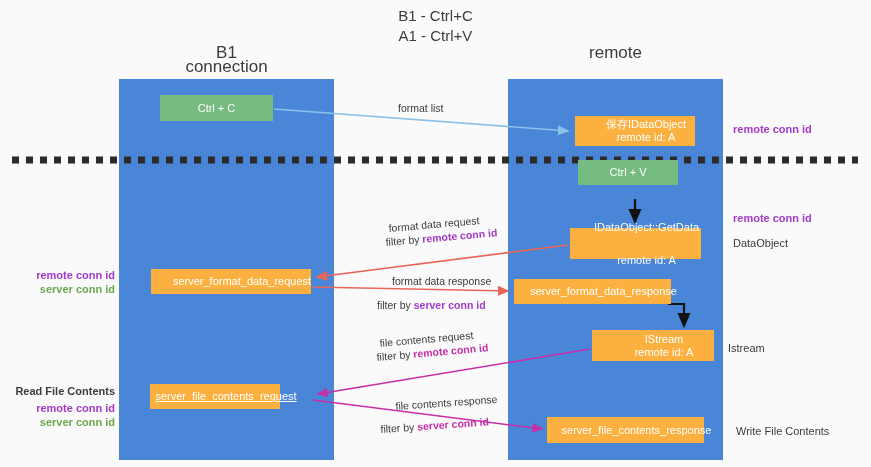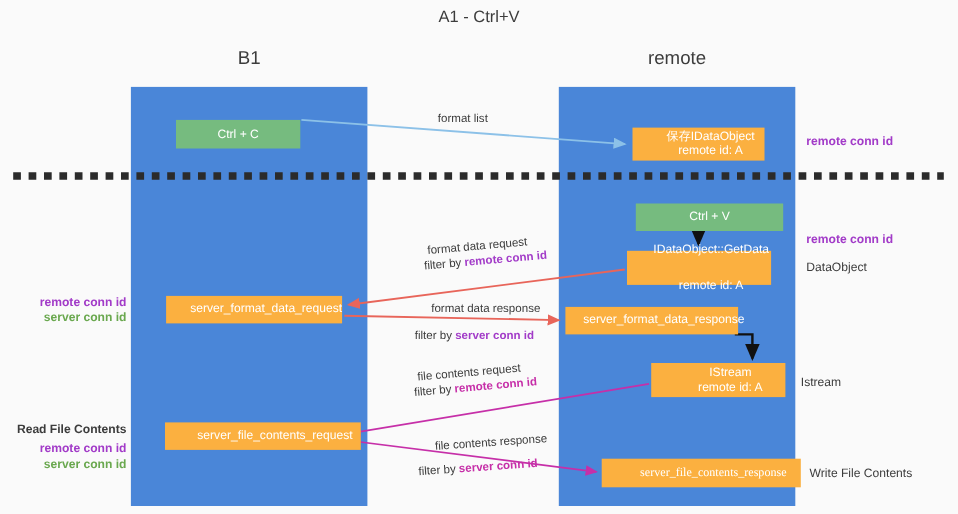--- a/index.html
+++ b/index.html
@@ -23,32 +23,32 @@
   #head-a1{left:508px;top:46px;width:215px;}
 
   
   #title{position:absolute;left:0;top:6px;width:871px;text-align:center;
          font-size:15px;line-height:20px;color:#3c3c3c;}
 
   
   .box{position:absolute;display:flex;flex-direction:column;align-items:center;
        justify-content:center;color:#ffffff;font-size:11px;line-height:13px;
        text-align:center;box-sizing:border-box;padding:2px 4px;}
-  .box.green{background:#76bb7f;margin-top:14px;}
+  .box.green{background:#76bb7f;}
   .box.orange{background:#fbb040;padding-left:26px;}
 
   #box-ctrlc{left:160px;top:95px;width:113px;height:26px;}
   #box-idataobject{left:575px;top:116px;width:120px;height:30px;}
-  #box-ctrlv{left:578px;top:171px;width:134px;height:25px;}
+  #box-ctrlv{left:578px;top:160px;width:100px;height:25px;}
   #box-getdata{left:570px;top:228px;width:131px;height:31px;gap:20px;}
   #box-sfdreq{left:151px;top:269px;width:160px;height:25px;}
   #box-sfdresp{left:514px;top:279px;width:157px;height:25px;}
   #box-istream{left:592px;top:330px;width:122px;height:31px;}
-  #box-sfcreq{left:150px;top:384px;width:178px;height:25px;}
-  #box-sfcresp{left:547px;top:417px;width:181px;height:26px;font-family:Liberation Serif, serif;}
+  #box-sfcreq{left:150px;top:384px;width:130px;height:25px;text-decoration:underline;}
+  #box-sfcresp{left:547px;top:417px;width:157px;height:26px;}
 
   
   .note{position:absolute;font-size:11px;line-height:14px;}
   .note .purple{color:#a23bc8;font-weight:bold;}
   .note .green{color:#6aa84f;font-weight:bold;}
   .note .plain{color:#3c3c3c;}
   .right-note{text-align:left;}
   .left-note{text-align:right;}
 
   #note-r1{left:733px;top:122px;}
@@ -77,25 +77,27 @@
   #lbl-fcresp2{left:380px;top:422px;transform:rotate(-4deg);transform-origin:left top;}
 
   svg#wires{position:absolute;left:0;top:0;width:871px;height:467px;pointer-events:none;}
 </style>
 </head>
 <body>
 
 <div id="stage">
 
   <div id="title">
+    <div>B1 - Ctrl+C</div>
     <div>A1 - Ctrl+V</div>
   </div>
 
   <div class="col-head" id="head-b1">
     <div>B1</div>
+    <div>connection</div>
   </div>
   <div class="col-head" id="head-a1">
     <div>remote</div>
   </div>
 
   <div class="lane" id="lane-b1"></div>
   <div class="lane" id="lane-a1"></div>
 
   <svg id="wires" viewBox="0 0 871 467">
     <defs>

